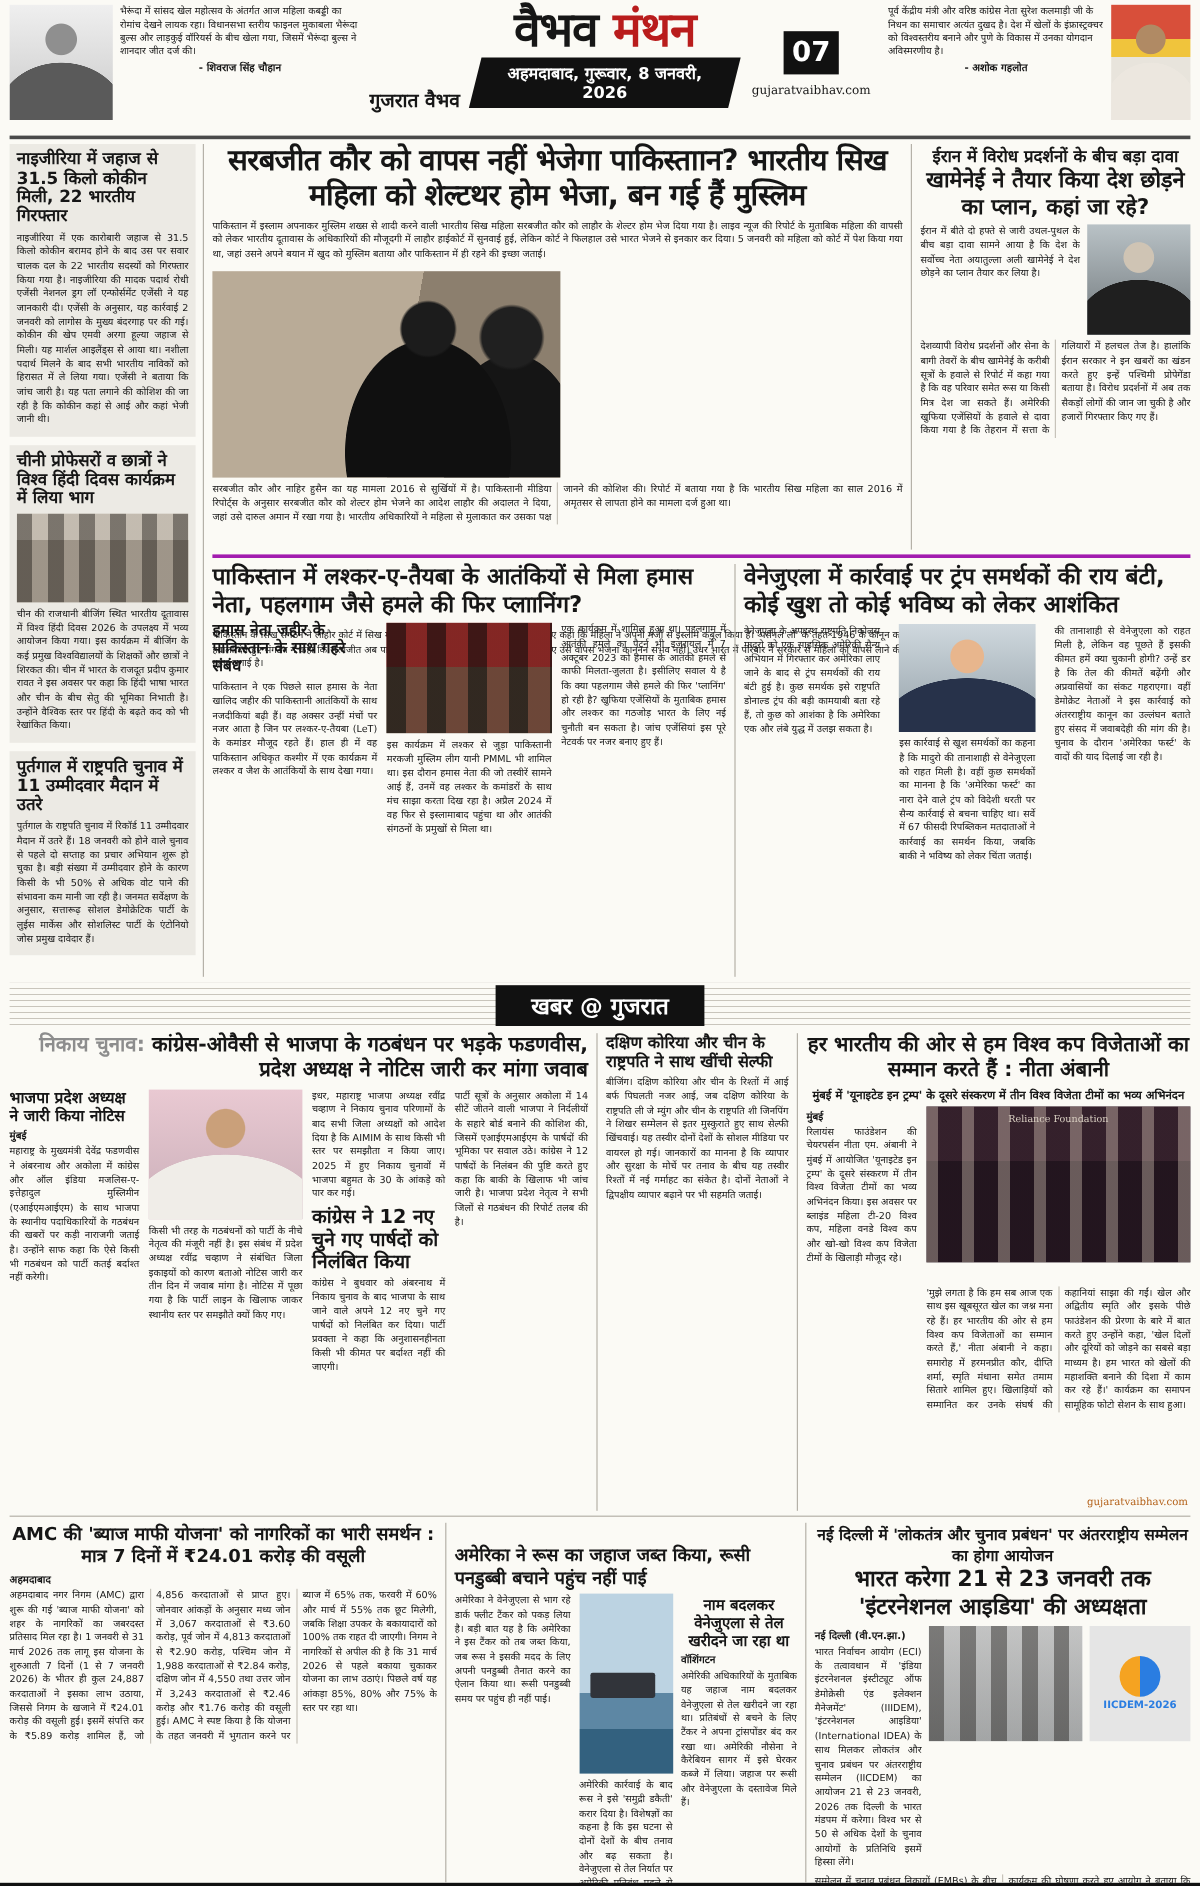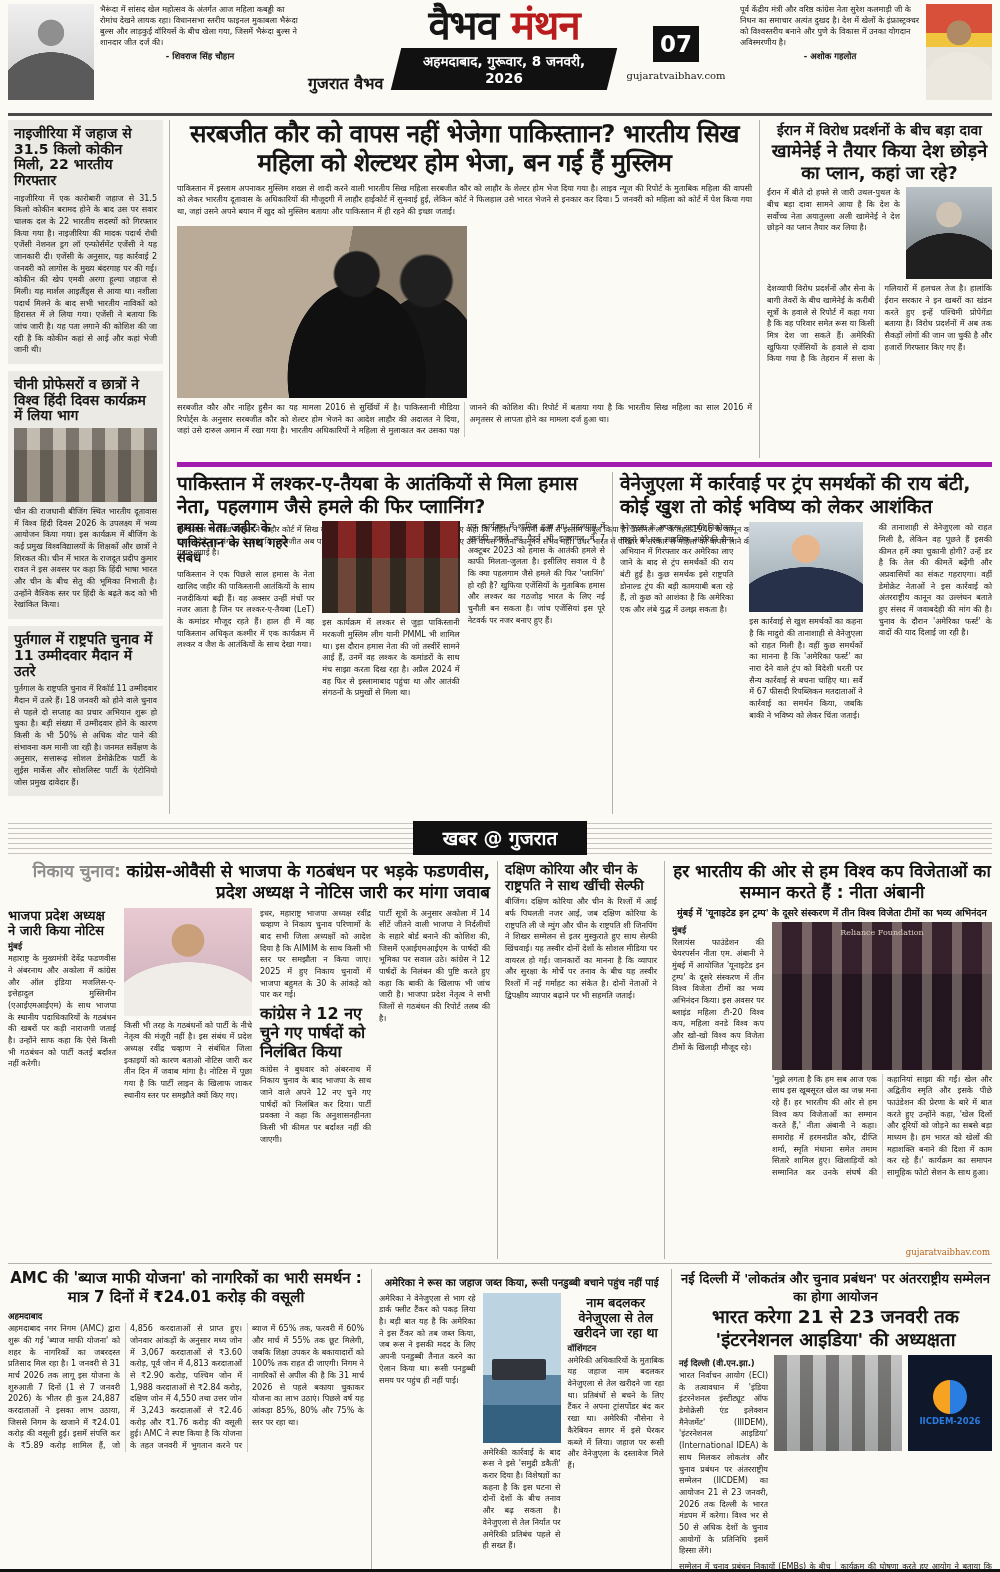--- a/index.html
+++ b/index.html
@@ -49,37 +49,37 @@
   .ph-fadnavis{--skin:#caa07a;--torso:#f0ede8;background:linear-gradient(#e9c9d2,#c9aeb8);}
   .ph-ambani{background:linear-gradient(#3a2430 0 35%,#241620 35%);}
   .ph-ambani::before{content:"";position:absolute;inset:0;
      background:repeating-linear-gradient(90deg,rgba(235,220,200,.35) 0 10px,rgba(30,18,25,.2) 10px 30px);}
   .ph-ambani .wm{position:absolute;top:6px;left:50%;transform:translateX(-50%);color:#d9cfc2;
      font-size:8px;font-family:"DejaVu Serif",serif;}
   .ph-ship{background:linear-gradient(#bcd3e2 0 55%,#5d87a4 55% 75%,#33617f 75%);}
   .ph-ship::after{content:"";position:absolute;left:12%;top:44%;width:70%;height:14%;
      background:#31343a;border-radius:2px;}
   .ph-iicdem{background:linear-gradient(#d9dde0,#aeb4b8);}
-  .ph-logo{background:#0f172a;display:flex;flex-direction:column;align-items:center;justify-content:center;gap:2px;}
+  .ph-logo{background:#e5e5e5;display:flex;flex-direction:column;align-items:center;justify-content:center;gap:2px;}
   .ph-logo .orb{width:34px;height:34px;border-radius:50%;
      background:conic-gradient(#2a7de1 0 50%,#f5a321 50% 100%);}
   .ph-logo .ltxt{color:#2a7de1;font-weight:bold;font-size:8.5px;}
   
   .body-sm{font-size:8px;line-height:1.46;text-align:justify;}
   .dateline{font-weight:bold;font-size:8.5px;margin:2px 0;}
   .cols2{column-count:2;column-gap:10px;column-rule:1px solid #c7c3ba;}
   .cols3{column-count:3;column-gap:10px;column-rule:1px solid #c7c3ba;}
   
   .topgrid{display:flex;height:694px;}
   .rail{flex:0 0 155px;padding-right:6px;}
   .railbox{background:#eceae4;padding:6px 6px 8px 6px;margin-bottom:7px;}
   .rail h3{margin:0 0 4px 0;font-size:14px;line-height:1.12;}
   .maincol{flex:1;display:flex;flex-direction:column;border-left:1px solid #b5b1a8;padding-left:7px;}
   .rowA{display:flex;height:338px;}
-  .rowB{display:flex;height:352px;border-top:5px solid #a21caf;padding-top:5px;margin-top:4px;}
+  .rowB{display:flex;height:352px;border-top:3px solid #a21caf;padding-top:5px;margin-top:4px;}
   .sarab{flex:0 0 575px;padding-right:7px;}
   .sarab h1{margin:0 0 5px 0;font-size:24.5px;line-height:1.18;text-align:center;letter-spacing:-0.5px;}
   .sarab-body{display:flex;gap:8px;flex-direction:column;}
   .scol{flex:1;}
   .smid{flex:0 0 290px;}
   .kham{flex:1;border-left:1px solid #b5b1a8;padding-left:7px;}
   .kham .kick{font-weight:bold;font-size:14px;text-align:center;margin-bottom:1px;}
   .kham h2{margin:0 0 4px 0;font-size:18px;line-height:1.2;text-align:center;}
   .kham-top{display:flex;gap:6px;margin-bottom:4px;}
   .hamas{flex:0 0 428px;padding-right:7px;}
@@ -106,21 +106,21 @@
   .ambani{flex:1;border-left:1px solid #b5b1a8;padding-left:7px;}
   .ambani h2{margin:0 0 2px 0;font-size:17px;line-height:1.25;text-align:center;}
   .ambani .deck{font-weight:bold;font-size:9.5px;text-align:center;margin-bottom:3px;}
   .ambani-body{display:flex;gap:8px;}
   .ambani .sitewm{position:absolute;right:2px;bottom:2px;font-size:8.5px;color:#b4621a;font-family:"DejaVu Serif",serif;}
   
   .botrow{display:flex;height:300px;border-top:1px solid #b5b1a8;padding-top:5px;margin-top:4px;}
   .amc{flex:0 0 356px;padding-right:7px;}
   .amc h2{margin:0 0 3px 0;font-size:15px;line-height:1.28;text-align:center;}
   .ship{flex:0 0 285px;border-left:1px solid #b5b1a8;padding:0 7px;}
-  .ship h2{margin:8px 0 3px 0;font-size:10px;line-height:1.28;text-align:center;}
+  .ship h2{margin:18px 0 3px 0;font-size:15px;line-height:1.28;text-align:left;}
   .ship .sub{font-weight:bold;font-size:12.5px;line-height:1.2;text-align:center;margin:2px 0;}
   .ship-body{display:flex;gap:7px;}
   .idea{flex:1;border-left:1px solid #b5b1a8;padding-left:7px;}
   .idea .kick{font-weight:bold;font-size:13px;text-align:center;margin-bottom:1px;}
   .idea h2{margin:0 0 4px 0;font-size:18.5px;line-height:1.22;text-align:center;}
   .idea-top{display:flex;gap:6px;margin-bottom:4px;}
 </style>
 </head>
 <body>
 
@@ -259,21 +259,21 @@
 
     <div class="ambani" style="position:relative;">
       <h2>हर भारतीय की ओर से हम विश्व कप विजेताओं का सम्मान करते हैं : नीता अंबानी</h2>
       <div class="deck">मुंबई में 'यूनाइटेड इन ट्रम्प' के दूसरे संस्करण में तीन विश्व विजेता टीमों का भव्य अभिनंदन</div>
       <div class="ambani-body">
         <div style="flex:0 0 92px;">
           <div class="dateline">मुंबई</div>
           <div class="body-sm">रिलायंस फाउंडेशन की चेयरपर्सन नीता एम. अंबानी ने मुंबई में आयोजित 'यूनाइटेड इन ट्रम्प' के दूसरे संस्करण में तीन विश्व विजेता टीमों का भव्य अभिनंदन किया। इस अवसर पर ब्लाइंड महिला टी-20 विश्व कप, महिला वनडे विश्व कप और खो-खो विश्व कप विजेता टीमों के खिलाड़ी मौजूद रहे।</div>
         </div>
         <div style="flex:1;">
-          <div class="ph ph-ambani" style="width:100%;height:148px;margin-bottom:4px;">
+          <div class="ph ph-ambani" style="width:100%;height:130px;margin-bottom:20px;">
             <div class="wm">Reliance Foundation</div>
           </div>
           <div class="body-sm cols2">
             <span>'मुझे लगता है कि हम सब आज एक साथ इस खूबसूरत खेल का जश्न मना रहे हैं। हर भारतीय की ओर से हम विश्व कप विजेताओं का सम्मान करते हैं,' नीता अंबानी ने कहा। समारोह में हरमनप्रीत कौर, दीप्ति शर्मा, स्मृति मंधाना समेत तमाम सितारे शामिल हुए। खिलाड़ियों को सम्मानित कर उनके संघर्ष की कहानियां साझा की गईं।</span> <span>खेल और अद्वितीय स्मृति और इसके पीछे फाउंडेशन की प्रेरणा के बारे में बात करते हुए उन्होंने कहा, 'खेल दिलों और दूरियों को जोड़ने का सबसे बड़ा माध्यम है। हम भारत को खेलों की महाशक्ति बनाने की दिशा में काम कर रहे हैं।' कार्यक्रम का समापन सामूहिक फोटो सेशन के साथ हुआ।</span>
           </div>
         </div>
       </div>
       <div class="sitewm">gujaratvaibhav.com</div>
     </div>
   </div>

